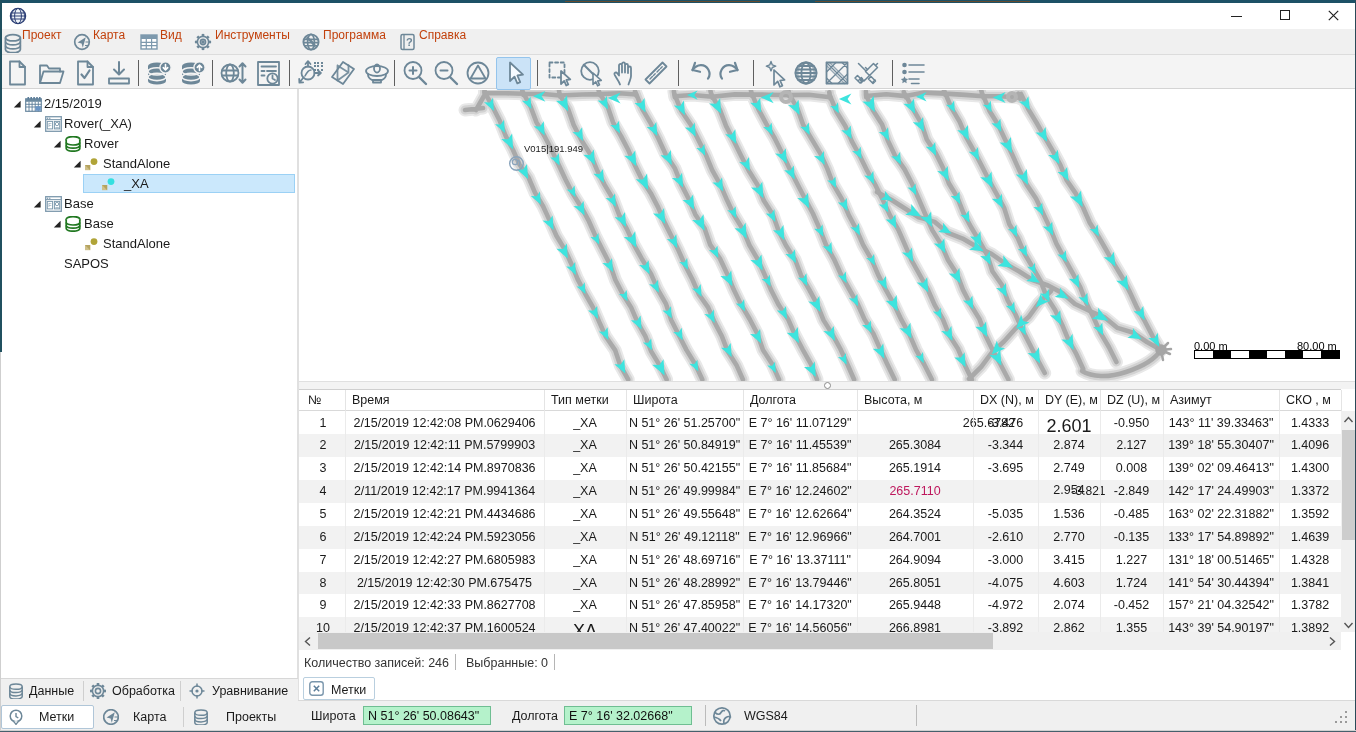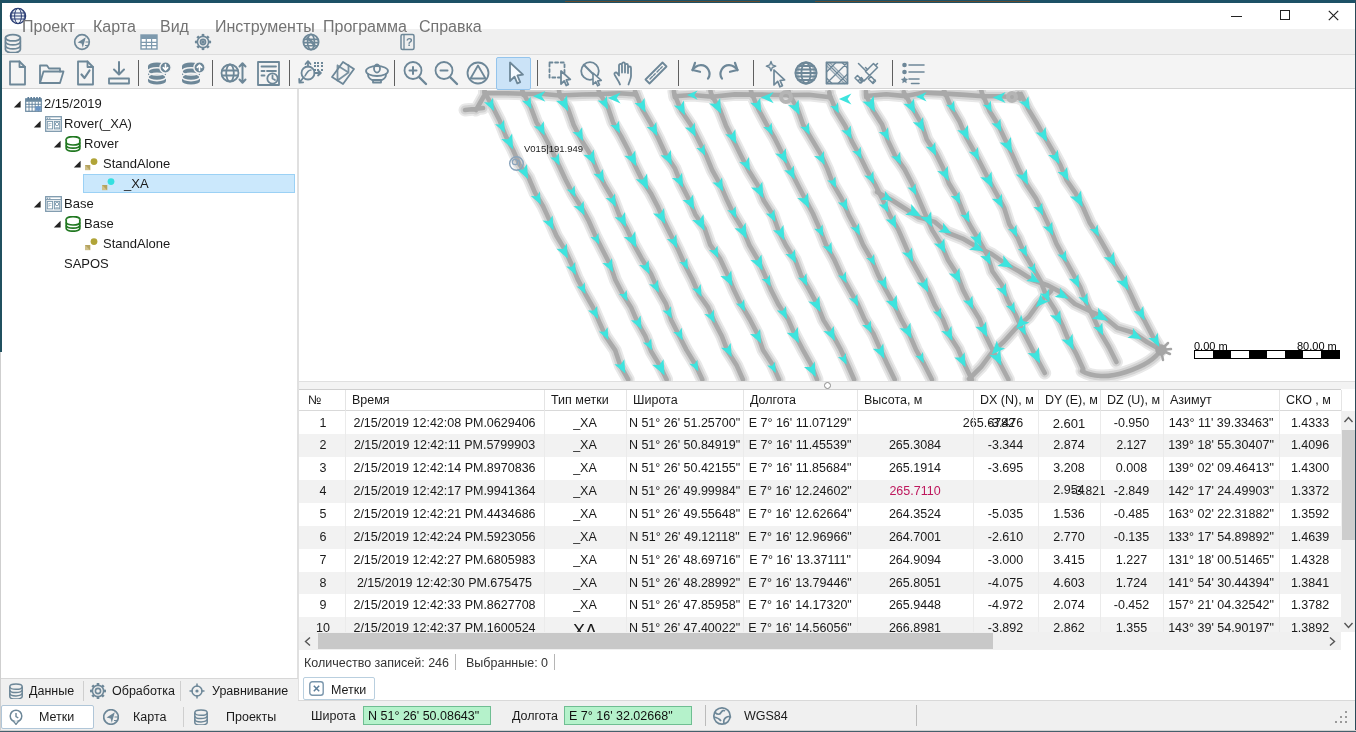--- a/index.html
+++ b/index.html
@@ -1,15 +1,15 @@
 <!DOCTYPE html>
 <html><head><meta charset="utf-8"><style>
 *{margin:0;padding:0}
 html,body{width:1356px;height:732px;overflow:hidden;font-family:"Liberation Sans",sans-serif;background:#fff}
-.mtx{position:absolute;top:18px;font-size:16px;color:#737373;white-space:nowrap}
+.mtx{position:absolute;top:28px;font-size:12px;color:#c2410c;white-space:nowrap}
 </style></head>
 <body>
 <div style="position:absolute;left:0;top:0;width:1356px;height:2.5px;background:#1d5166"></div>
 <svg style="position:absolute;left:9px;top:7px" width="18" height="18" viewBox="0 0 18 18">
     <circle cx="9" cy="9" r="7.6" fill="#eef3f8" stroke="#2c3f75" stroke-width="1.3"></circle>
     <ellipse cx="9" cy="9" rx="3.4" ry="7.6" fill="none" stroke="#2c3f75" stroke-width="1"></ellipse>
     <ellipse cx="9" cy="9" rx="6.6" ry="7.6" fill="none" stroke="#2c3f75" stroke-width="0.8"></ellipse>
     <path d="M1.8,6 H16.2 M1.4,9 H16.6 M1.8,12 H16.2" stroke="#2c3f75" stroke-width="1"></path>
   </svg>
 <div style="position:absolute;left:1231px;top:15.5px;width:11px;height:1.5px;background:#222"></div>
@@ -638,21 +638,21 @@
 <div style="position:absolute;left:1279px;top:390px;width:1px;height:242px;background:#e4e4e4"></div>
 <div style="position:absolute;left:1341px;top:390px;width:1px;height:242px;background:#e4e4e4"></div>
 <div style="position:absolute;left:299px;top:411.5px;width:1042px;height:22.85px;background:#ffffff"></div>
 <div style="position:absolute;left:323.0px;top:415.5px;width:200px;margin-left:-100px;text-align:center;font-size:12.5px;color:#1a1a1a;white-space:nowrap">1</div>
 <div style="position:absolute;left:444.5px;top:415.5px;width:200px;margin-left:-100px;text-align:center;font-size:12.5px;color:#1a1a1a;white-space:nowrap">2/15/2019 12:42:08 PM.0629406</div>
 <div style="position:absolute;left:585.0px;top:415.5px;width:200px;margin-left:-100px;text-align:center;font-size:12.5px;color:#1a1a1a;white-space:nowrap">_XA</div>
 <div style="position:absolute;left:684.5px;top:415.5px;width:200px;margin-left:-100px;text-align:center;font-size:12.5px;color:#1a1a1a;white-space:nowrap">N 51° 26' 51.25700"</div>
 <div style="position:absolute;left:800.0px;top:415.5px;width:200px;margin-left:-100px;text-align:center;font-size:12.5px;color:#1a1a1a;white-space:nowrap">E 7° 16' 11.07129"</div>
 <div style="position:absolute;left:915.0px;top:415.5px;width:200px;margin-left:-100px;text-align:right;font-size:12.5px;color:#1a1a1a;white-space:nowrap">265.6782</div>
 <div style="position:absolute;left:1005.5px;top:415.5px;width:200px;margin-left:-100px;text-align:center;font-size:12.5px;color:#1a1a1a;white-space:nowrap">-3.476</div>
-<div style="position:absolute;left:1069.0px;top:415.5px;width:200px;margin-left:-100px;text-align:center;font-size:13px;color:#1a1a1a;white-space:nowrap">2.601</div>
+<div style="position:absolute;left:1069.0px;top:415.5px;width:200px;margin-left:-100px;text-align:center;font-size:18px;color:#1a1a1a;white-space:nowrap">2.601</div>
 <div style="position:absolute;left:1131.5px;top:415.5px;width:200px;margin-left:-100px;text-align:center;font-size:12.5px;color:#1a1a1a;white-space:nowrap">-0.950</div>
 <div style="position:absolute;left:1221.0px;top:415.5px;width:200px;margin-left:-100px;text-align:center;font-size:12.5px;color:#1a1a1a;white-space:nowrap">143° 11' 39.33463"</div>
 <div style="position:absolute;left:1310.0px;top:415.5px;width:200px;margin-left:-100px;text-align:center;font-size:12.5px;color:#1a1a1a;white-space:nowrap">1.4333</div>
 <div style="position:absolute;left:299px;top:434.4px;width:1042px;height:22.85px;background:#f2f2f2"></div>
 <div style="position:absolute;left:323.0px;top:438.4px;width:200px;margin-left:-100px;text-align:center;font-size:12.5px;color:#1a1a1a;white-space:nowrap">2</div>
 <div style="position:absolute;left:444.5px;top:438.4px;width:200px;margin-left:-100px;text-align:center;font-size:12.5px;color:#1a1a1a;white-space:nowrap">2/15/2019 12:42:11 PM.5799903</div>
 <div style="position:absolute;left:585.0px;top:438.4px;width:200px;margin-left:-100px;text-align:center;font-size:12.5px;color:#1a1a1a;white-space:nowrap">_XA</div>
 <div style="position:absolute;left:684.5px;top:438.4px;width:200px;margin-left:-100px;text-align:center;font-size:12.5px;color:#1a1a1a;white-space:nowrap">N 51° 26' 50.84919"</div>
 <div style="position:absolute;left:800.0px;top:438.4px;width:200px;margin-left:-100px;text-align:center;font-size:12.5px;color:#1a1a1a;white-space:nowrap">E 7° 16' 11.45539"</div>
 <div style="position:absolute;left:915.0px;top:438.4px;width:200px;margin-left:-100px;text-align:center;font-size:12.5px;color:#1a1a1a;white-space:nowrap">265.3084</div>
@@ -662,27 +662,27 @@
 <div style="position:absolute;left:1221.0px;top:438.4px;width:200px;margin-left:-100px;text-align:center;font-size:12.5px;color:#1a1a1a;white-space:nowrap">139° 18' 55.30407"</div>
 <div style="position:absolute;left:1310.0px;top:438.4px;width:200px;margin-left:-100px;text-align:center;font-size:12.5px;color:#1a1a1a;white-space:nowrap">1.4096</div>
 <div style="position:absolute;left:299px;top:457.2px;width:1042px;height:22.85px;background:#ffffff"></div>
 <div style="position:absolute;left:323.0px;top:461.2px;width:200px;margin-left:-100px;text-align:center;font-size:12.5px;color:#1a1a1a;white-space:nowrap">3</div>
 <div style="position:absolute;left:444.5px;top:461.2px;width:200px;margin-left:-100px;text-align:center;font-size:12.5px;color:#1a1a1a;white-space:nowrap">2/15/2019 12:42:14 PM.8970836</div>
 <div style="position:absolute;left:585.0px;top:461.2px;width:200px;margin-left:-100px;text-align:center;font-size:12.5px;color:#1a1a1a;white-space:nowrap">_XA</div>
 <div style="position:absolute;left:684.5px;top:461.2px;width:200px;margin-left:-100px;text-align:center;font-size:12.5px;color:#1a1a1a;white-space:nowrap">N 51° 26' 50.42155"</div>
 <div style="position:absolute;left:800.0px;top:461.2px;width:200px;margin-left:-100px;text-align:center;font-size:12.5px;color:#1a1a1a;white-space:nowrap">E 7° 16' 11.85684"</div>
 <div style="position:absolute;left:915.0px;top:461.2px;width:200px;margin-left:-100px;text-align:center;font-size:12.5px;color:#1a1a1a;white-space:nowrap">265.1914</div>
 <div style="position:absolute;left:1005.5px;top:461.2px;width:200px;margin-left:-100px;text-align:center;font-size:12.5px;color:#1a1a1a;white-space:nowrap">-3.695</div>
-<div style="position:absolute;left:1069.0px;top:461.2px;width:200px;margin-left:-100px;text-align:center;font-size:12.5px;color:#1a1a1a;white-space:nowrap">3.208</div>
+<div style="position:absolute;left:1069.0px;top:461.2px;width:200px;margin-left:-100px;text-align:center;font-size:12.5px;color:#1a1a1a;white-space:nowrap">2.749</div>
 <div style="position:absolute;left:1131.5px;top:461.2px;width:200px;margin-left:-100px;text-align:center;font-size:12.5px;color:#1a1a1a;white-space:nowrap">0.008</div>
 <div style="position:absolute;left:1221.0px;top:461.2px;width:200px;margin-left:-100px;text-align:center;font-size:12.5px;color:#1a1a1a;white-space:nowrap">139° 02' 09.46413"</div>
 <div style="position:absolute;left:1310.0px;top:461.2px;width:200px;margin-left:-100px;text-align:center;font-size:12.5px;color:#1a1a1a;white-space:nowrap">1.4300</div>
 <div style="position:absolute;left:299px;top:480.1px;width:1042px;height:22.85px;background:#f2f2f2"></div>
 <div style="position:absolute;left:323.0px;top:484.1px;width:200px;margin-left:-100px;text-align:center;font-size:12.5px;color:#1a1a1a;white-space:nowrap">4</div>
-<div style="position:absolute;left:444.5px;top:484.1px;width:200px;margin-left:-100px;text-align:center;font-size:12.5px;color:#1a1a1a;white-space:nowrap">2/15/2019 12:42:17 PM.9941364</div>
+<div style="position:absolute;left:444.5px;top:484.1px;width:200px;margin-left:-100px;text-align:center;font-size:12.5px;color:#1a1a1a;white-space:nowrap">2/11/2019 12:42:17 PM.9941364</div>
 <div style="position:absolute;left:585.0px;top:484.1px;width:200px;margin-left:-100px;text-align:center;font-size:12.5px;color:#1a1a1a;white-space:nowrap">_XA</div>
 <div style="position:absolute;left:684.5px;top:484.1px;width:200px;margin-left:-100px;text-align:center;font-size:12.5px;color:#1a1a1a;white-space:nowrap">N 51° 26' 49.99984"</div>
 <div style="position:absolute;left:800.0px;top:484.1px;width:200px;margin-left:-100px;text-align:center;font-size:12.5px;color:#1a1a1a;white-space:nowrap">E 7° 16' 12.24602"</div>
 <div style="position:absolute;left:915.0px;top:484.1px;width:200px;margin-left:-100px;text-align:center;font-size:12.5px;color:#be185d;white-space:nowrap">265.7110</div>
 <div style="position:absolute;left:1005.5px;top:484.1px;width:200px;margin-left:-100px;text-align:right;font-size:12px;color:#1a1a1a;white-space:nowrap">-3.821</div>
 <div style="position:absolute;left:1069.0px;top:483px;width:200px;margin-left:-100px;text-align:center;font-size:12.5px;color:#1a1a1a;white-space:nowrap">2.954</div>
 <div style="position:absolute;left:1131.5px;top:484.1px;width:200px;margin-left:-100px;text-align:center;font-size:12.5px;color:#1a1a1a;white-space:nowrap">-2.849</div>
 <div style="position:absolute;left:1221.0px;top:484.1px;width:200px;margin-left:-100px;text-align:center;font-size:12.5px;color:#1a1a1a;white-space:nowrap">142° 17' 24.49903"</div>
 <div style="position:absolute;left:1310.0px;top:484.1px;width:200px;margin-left:-100px;text-align:center;font-size:12.5px;color:#1a1a1a;white-space:nowrap">1.3372</div>
 <div style="position:absolute;left:299px;top:502.9px;width:1042px;height:22.85px;background:#ffffff"></div>

